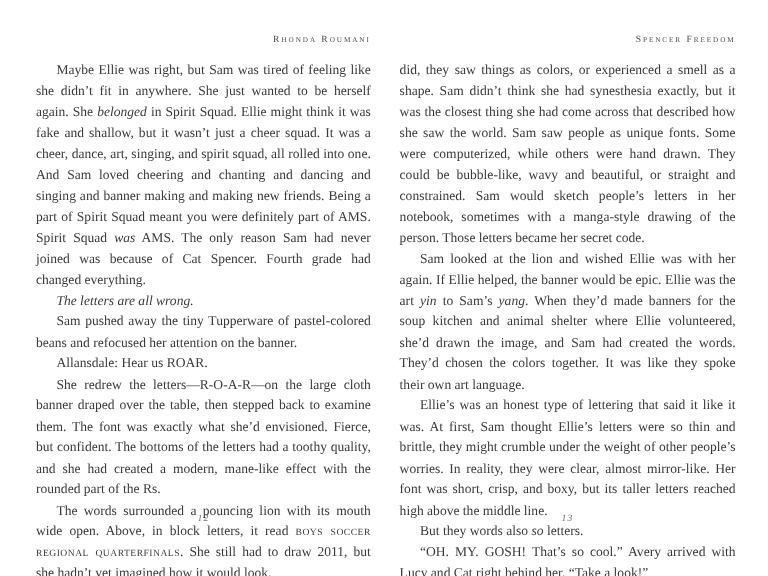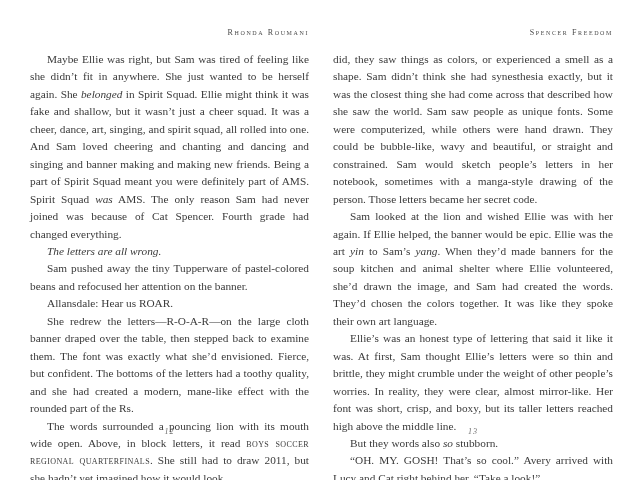--- a/index.html
+++ b/index.html
@@ -76,19 +76,19 @@
       </div>
     <div class="page-number">12</div>
   </div>
 
   <div class="page right">
     <div class="running-header">Spencer Freedom</div>
     <div class="page-body">
         <p class=""><span>did, they saw things as colors, or experienced a smell as a shape. Sam didn’t think she had synesthesia exactly, but it was the closest thing she had come across that described how she saw the world. Sam saw people as unique fonts. Some were computerized, while others were hand drawn. They could be bubble-like, wavy and beautiful, or straight and constrained. Sam would sketch people’s letters in her notebook, sometimes with a manga-style drawing of the person. Those letters became her secret code.</span></p>
         <p class="indent"><span>Sam looked at the lion and wished Ellie was with her again. If Ellie helped, the banner would be epic. Ellie was the art </span><span class="seg-i">yin</span><span> to Sam’s </span><span class="seg-i">yang</span><span>. When they’d made banners for the soup kitchen and animal shelter where Ellie volunteered, she’d drawn the image, and Sam had created the words. They’d chosen the colors together. It was like they spoke their own art language.</span></p>
         <p class="indent"><span>Ellie’s was an honest type of lettering that said it like it was. At first, Sam thought Ellie’s letters were so thin and brittle, they might crumble under the weight of other people’s worries. In reality, they were clear, almost mirror-like. Her font was short, crisp, and boxy, but its taller letters reached high above the middle line.</span></p>
-        <p class="indent"><span>But they words also </span><span class="seg-i">so</span><span> stubborn.</span></p>
+        <p class="indent"><span>But they words also </span><span class="seg-i">so</span><span> letters.</span></p>
         <p class="indent"><span>“OH. MY. GOSH! That’s so cool.” Avery arrived with Lucy and Cat right behind her. “Take a look!”</span></p>
       </div>
     <div class="page-number">13</div>
   </div>
 
 </div>
 
 </body></html>

